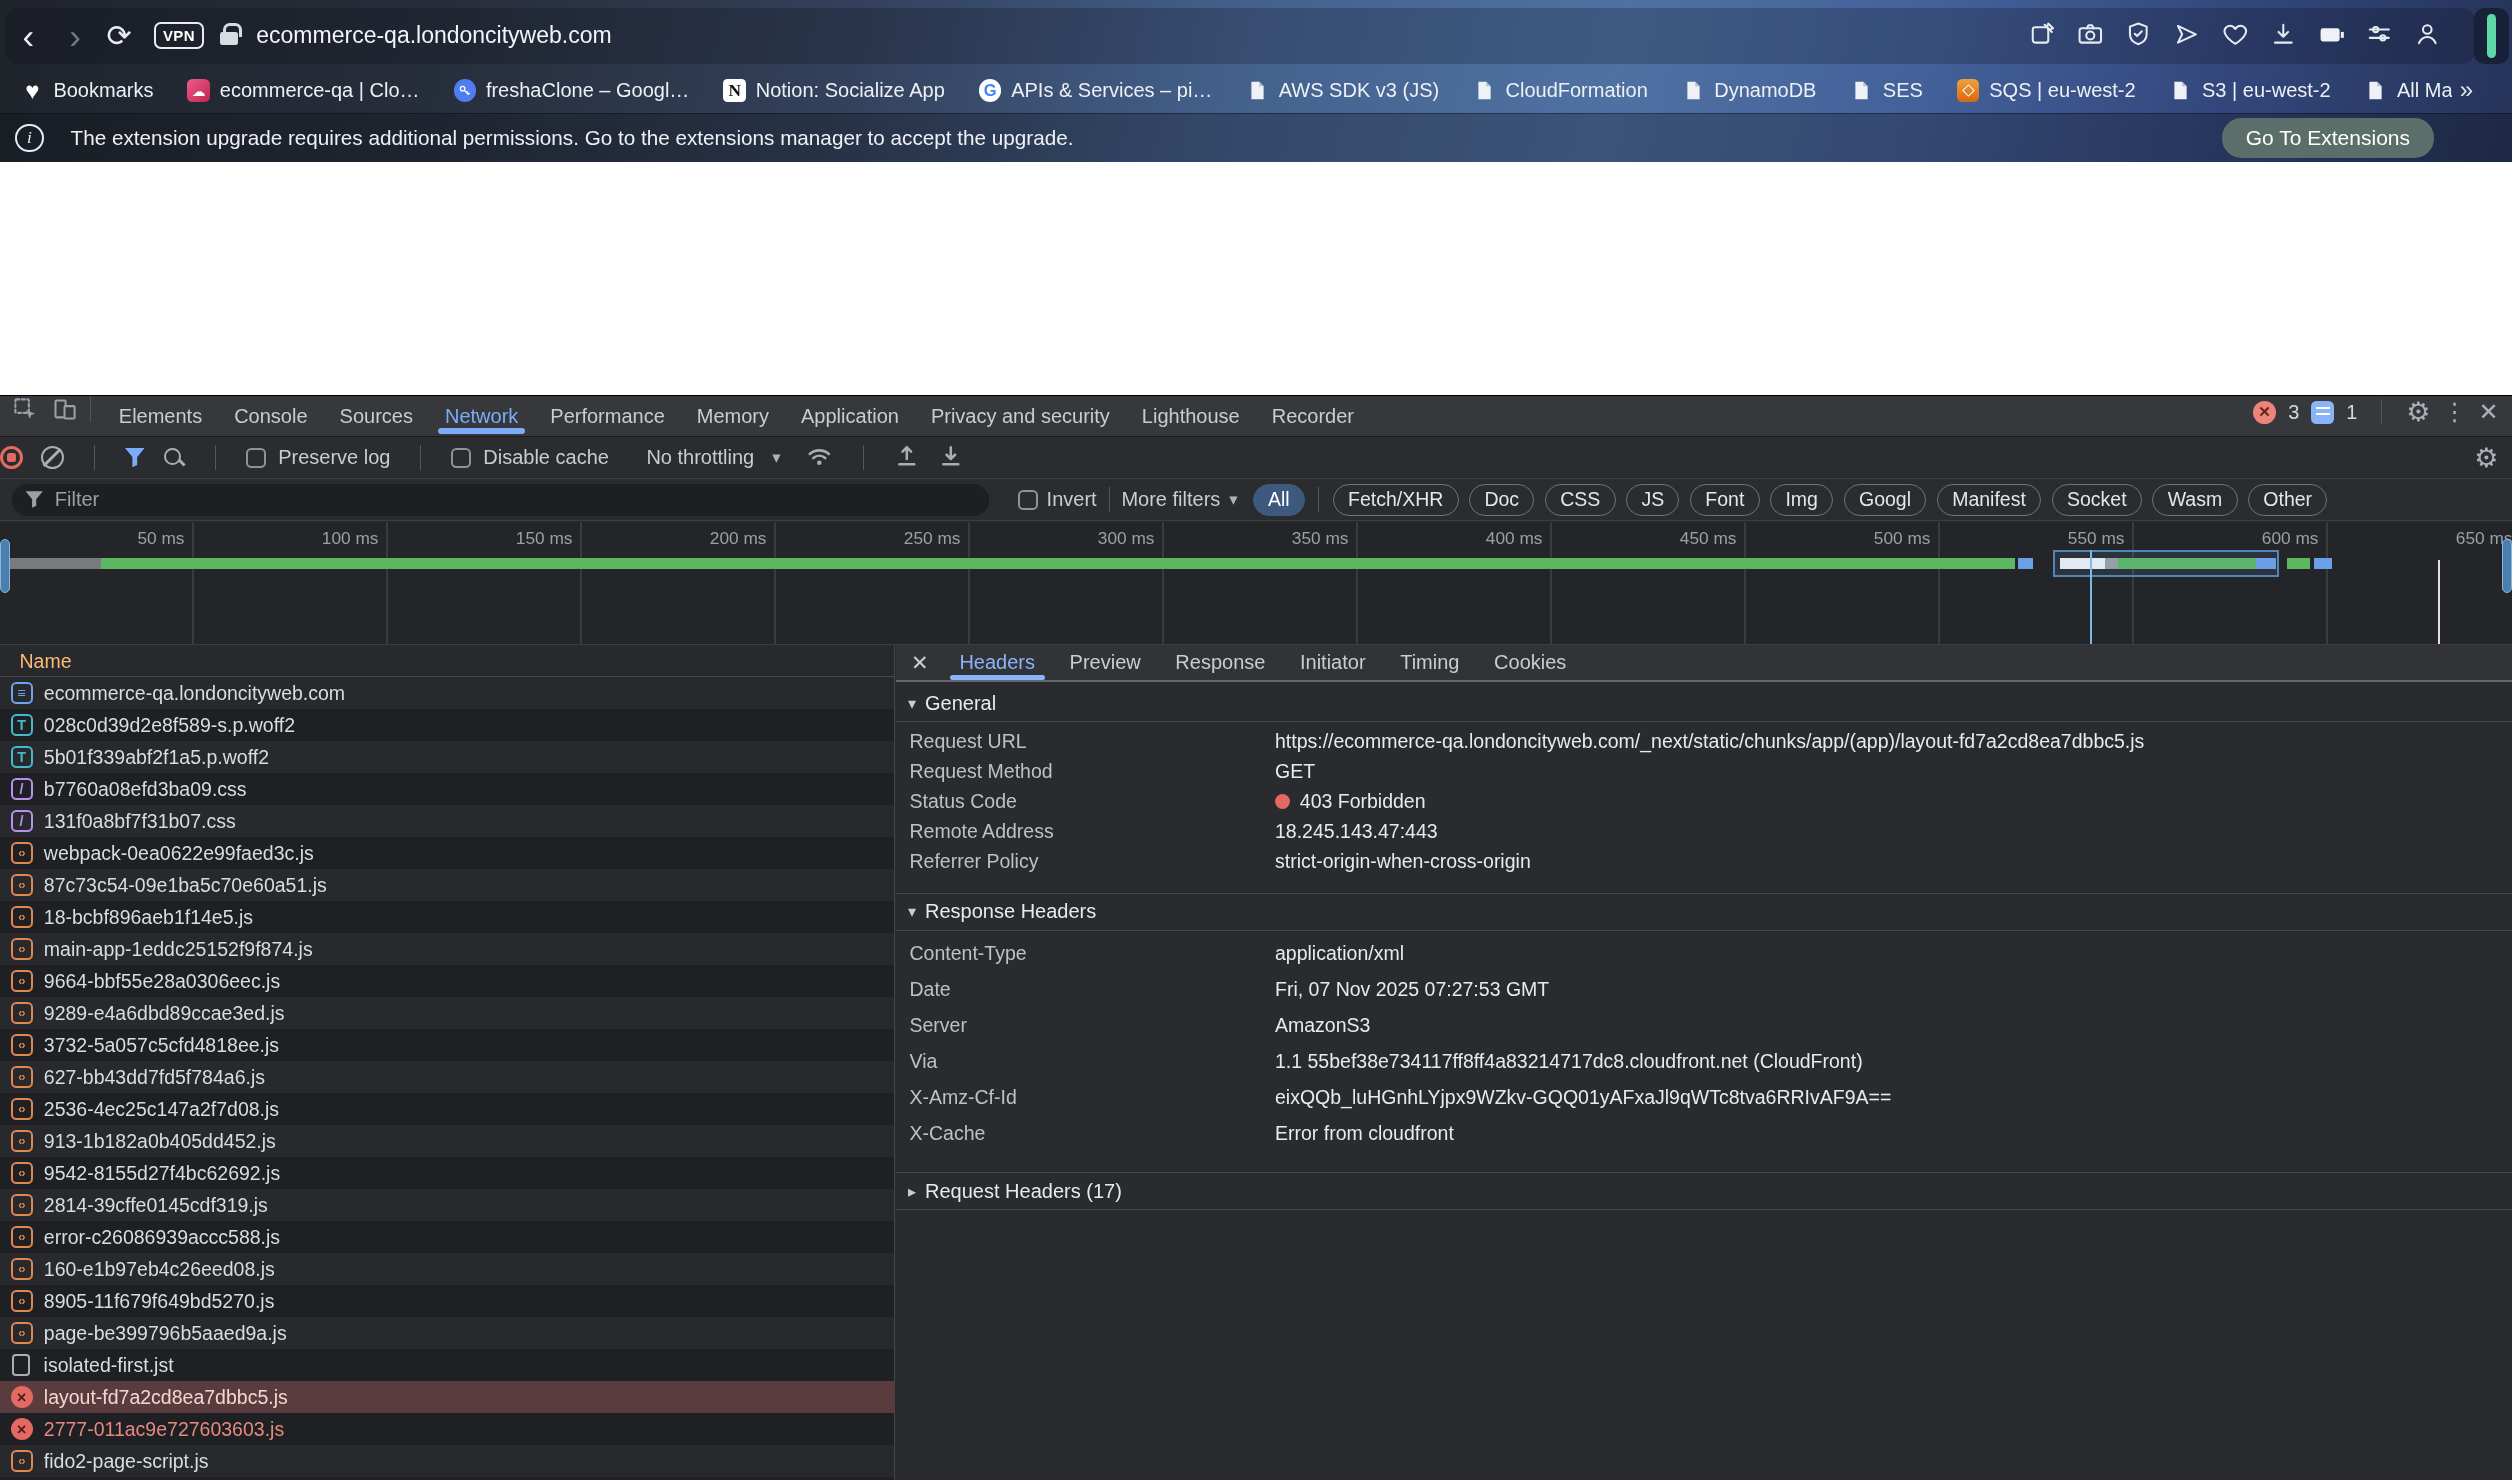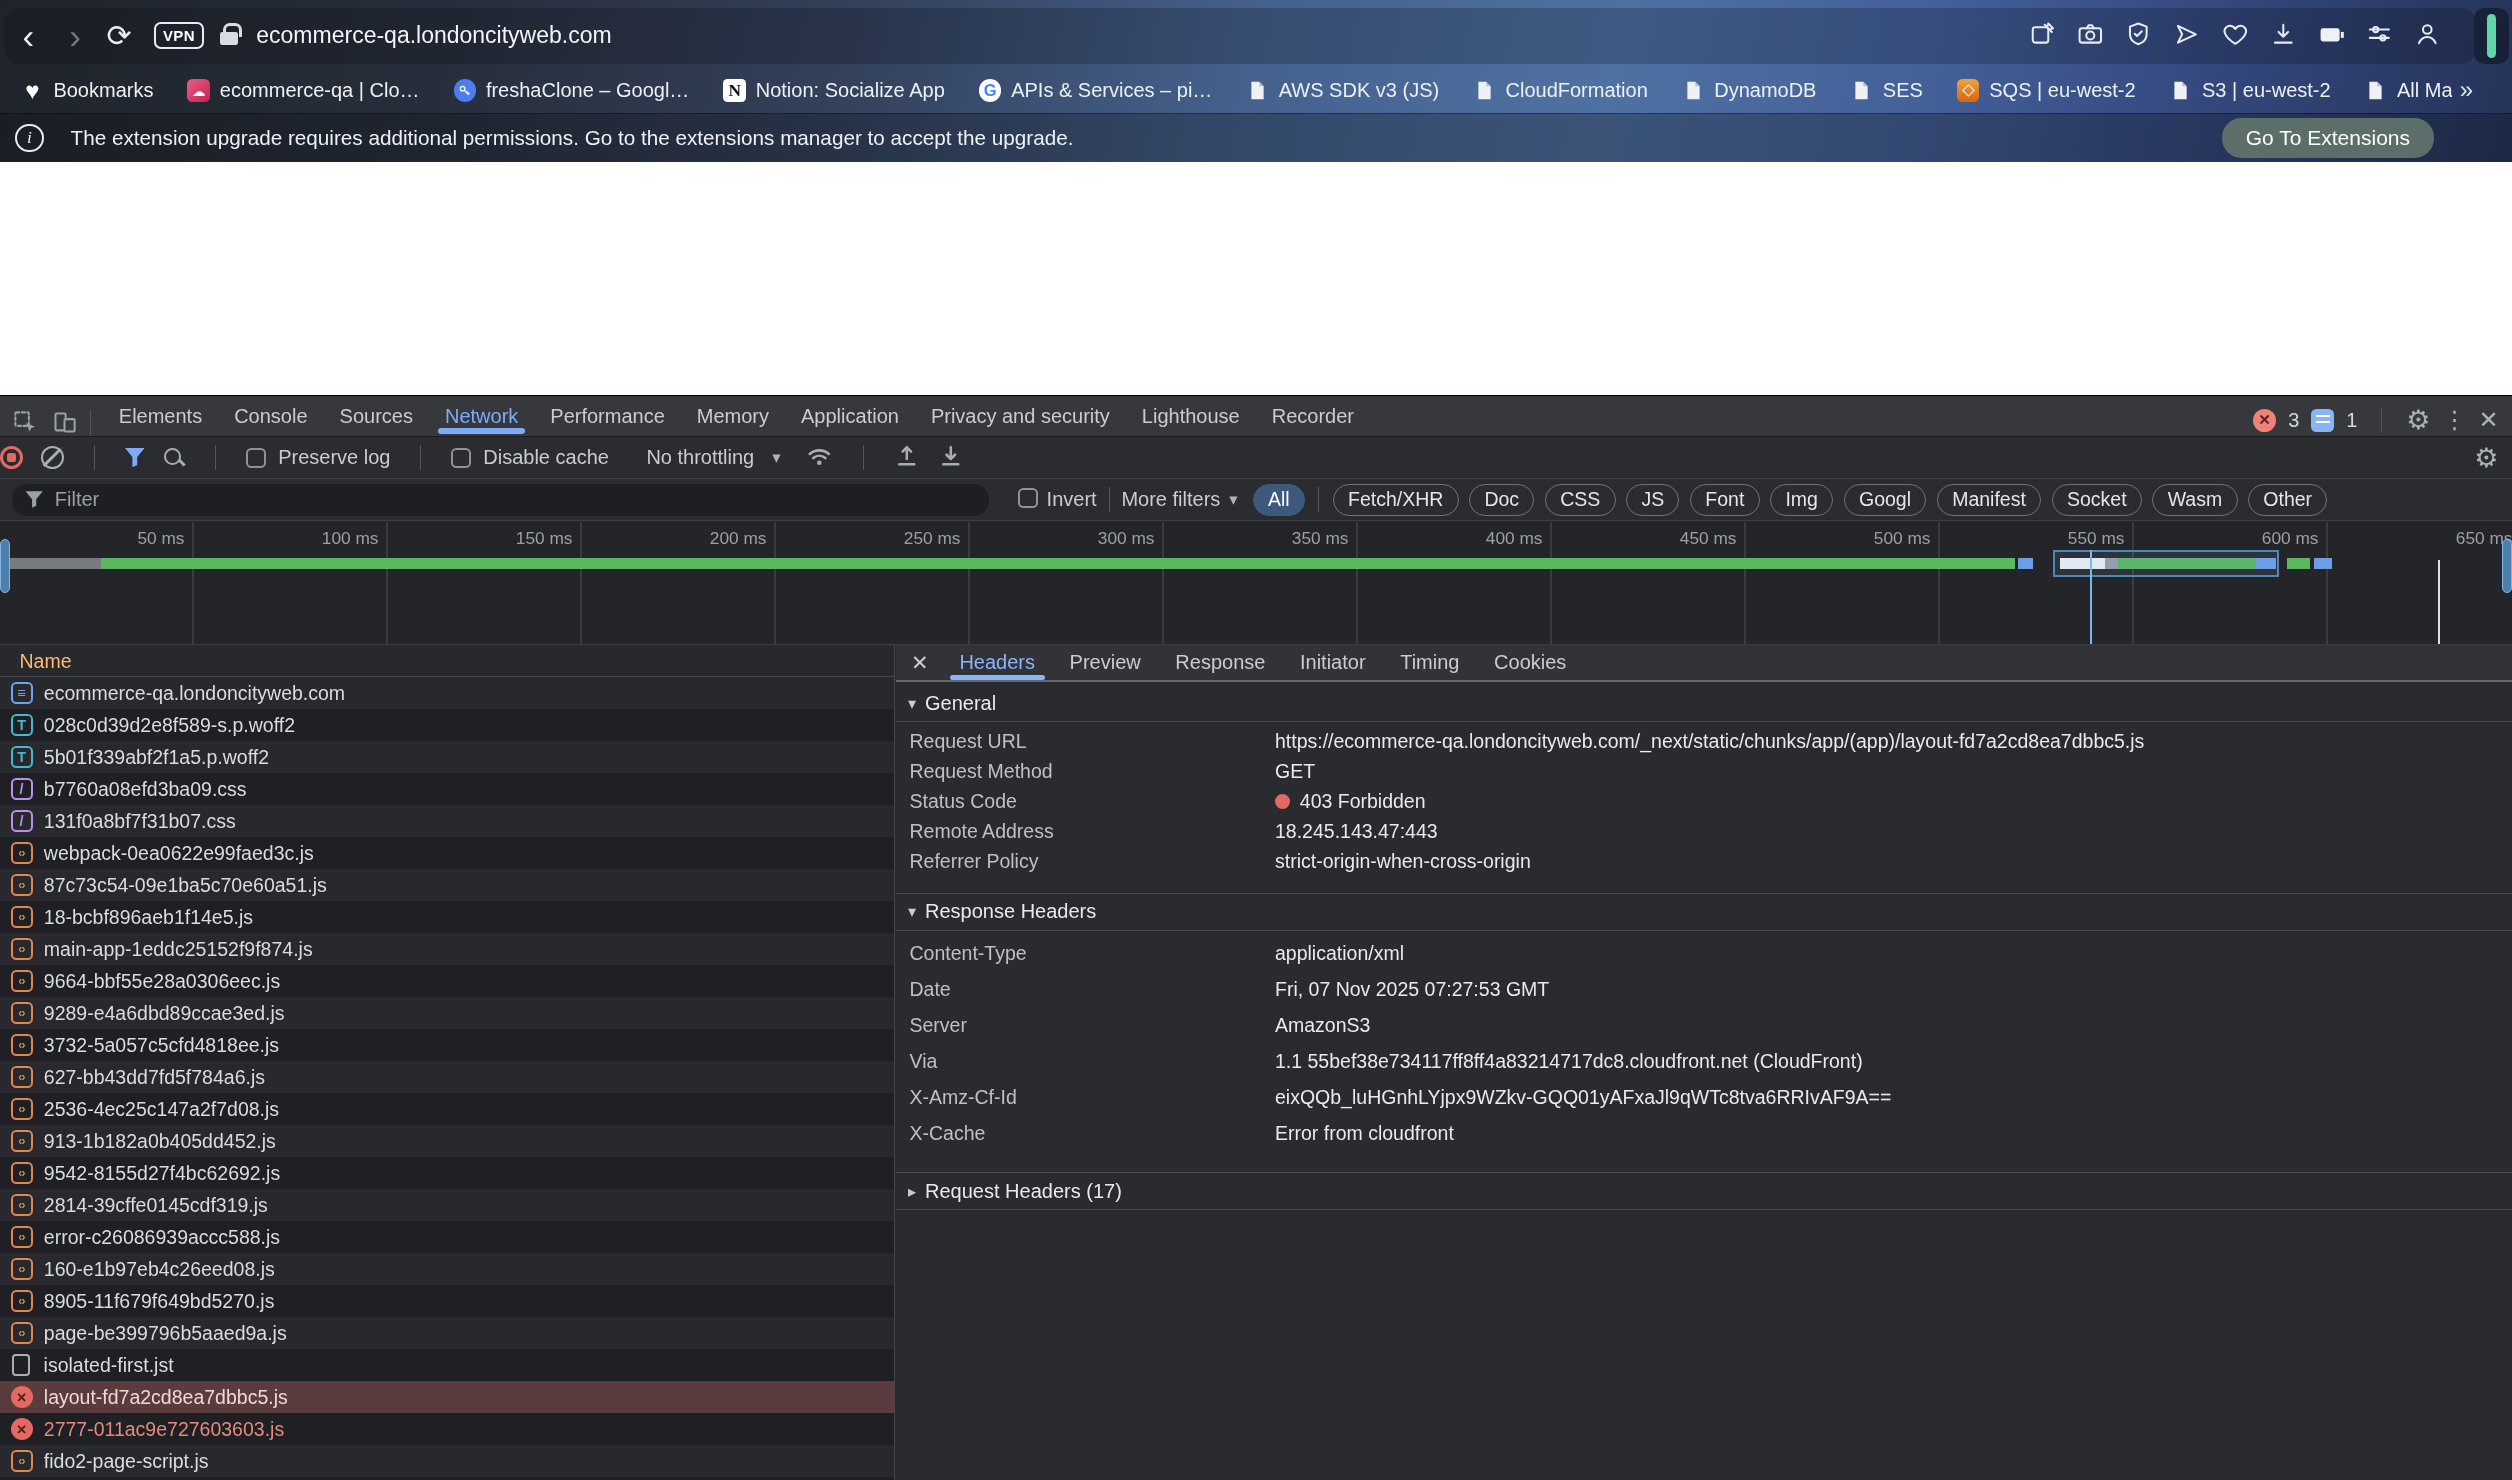--- a/index.html
+++ b/index.html
@@ -55,21 +55,21 @@
   .notice-btn { margin-left:auto; margin-right:78px; background:#5c6e69; border:none;
     border-radius:19.5px; color:#fff; font-size:21px; padding:8.3px 24px; font-family:inherit; }
 
   .page { position:absolute; top:162px; left:0; width:2512px; height:233px; background:#fff; }
 
   
   .devtools { position:absolute; top:395px; left:0; width:2512px; height:1086px;
     background:#28292c; border-top:0.8px solid #000; color:#c9ccd2; }
 
   .dt-tabbar { position:absolute; top:0; left:0; right:0; height:41px; background:#37383c;
-    border-bottom:0.8px solid #1b1b1b; display:flex; align-items:flex-end; }
+    border-bottom:0.8px solid #1b1b1b; display:flex; align-items:flex-start; }
   .dt-tabbar svg.tool { width:27px; height:27px; stroke:#9ba1a9; stroke-width:1.8; fill:none; stroke-linecap:round; }
   .tool-wrap { margin-left:12px; display:flex; align-items:center; }
   .vdiv { width:0.8px; height:25.6px; background:#55565a; margin:0 12px; flex:none; }
   .dt-tab { padding:0 16px; height:100%; display:flex; align-items:center; font-size:20px;
     color:#c9ccd2; position:relative; white-space:nowrap; }
   .dt-tab.active { color:#7cacf8; }
   .dt-tab.active::after { content:''; position:absolute; left:9px; right:9px; bottom:2.3px;
     height:5.3px; border-radius:3px; background:#7cacf8; }
   .dt-badges { margin-left:auto; display:flex; align-items:center; gap:12px; margin-right:13.5px; }
   .badge-err { width:23px; height:23px; border-radius:50%; background:#ee8379; color:#63221c;
@@ -103,21 +103,21 @@
   .har { width:25.6px; height:25.6px; stroke:#a9adb4; stroke-width:2.4; fill:none; stroke-linecap:round; }
   .right-gear { position:absolute; right:13.5px; }
 
   .dt-filterrow { position:absolute; top:83px; left:0; right:0; height:42px; background:#2b2c2f;
     border-bottom:0.8px solid #3e3e42; display:flex; align-items:center; padding-left:12px; }
   .filter-box { width:977px; height:32px; border-radius:16px; background:#1e1f22;
     display:flex; align-items:center; padding:0 13.5px; gap:12px; flex:none; }
   .filter-box input { background:transparent; border:none; outline:none; color:#c9ccd2;
     font-size:20px; font-family:inherit; width:827px; }
   .filter-box input::placeholder { color:#9aa0a6; }
-  .invert-wrap { display:flex; gap:9px; margin-left:28.6px; font-size:20px; }
+  .invert-wrap { display:flex; align-items:center; gap:9px; margin-left:28.6px; font-size:20px; }
   .more-filters { display:flex; align-items:center; gap:9px; font-size:20px;text-align:center; }
   .chips { display:flex; align-items:center; gap:10.5px; margin-left:15px; }
   .chip { height:32px; border-radius:16px; border:1.9px solid #6f7277; padding:0 14.3px;
     font-size:19.5px; color:#e4e6e9; display:flex; align-items:center; white-space:nowrap; }
   .chip.active { background:#3d5a7e; border-color:#3d5a7e; color:#fff; }
 
   .dt-timeline { position:absolute; top:126px; left:0; right:0; height:123px; background:#242528;
     border-bottom:1.5px solid #3e3e42; overflow:hidden; }
   .gridline { position:absolute; top:0; bottom:0; width:1.5px; background:#3a3b3e; }
   .tick { position:absolute; top:6px; font-size:17.3px; color:#9aa0a6; transform:translateX(-100%); padding-right:7.5px; white-space:nowrap; }

